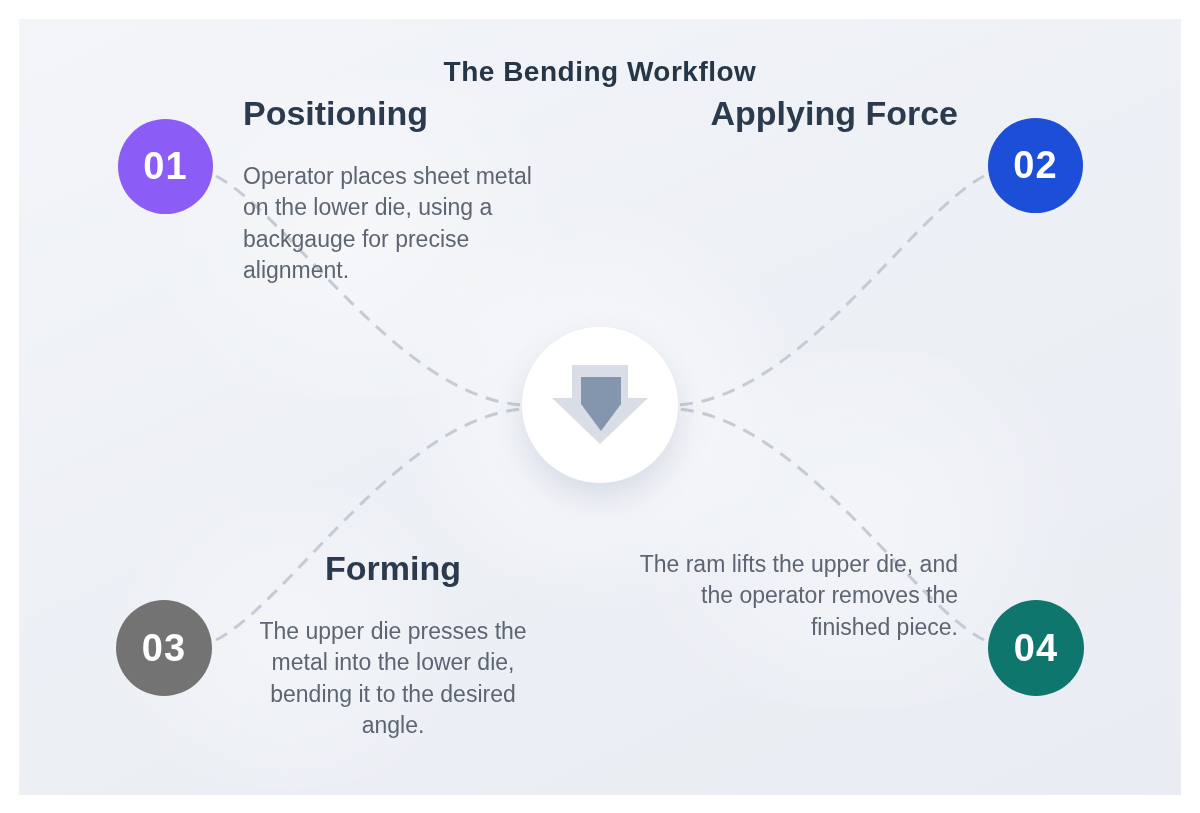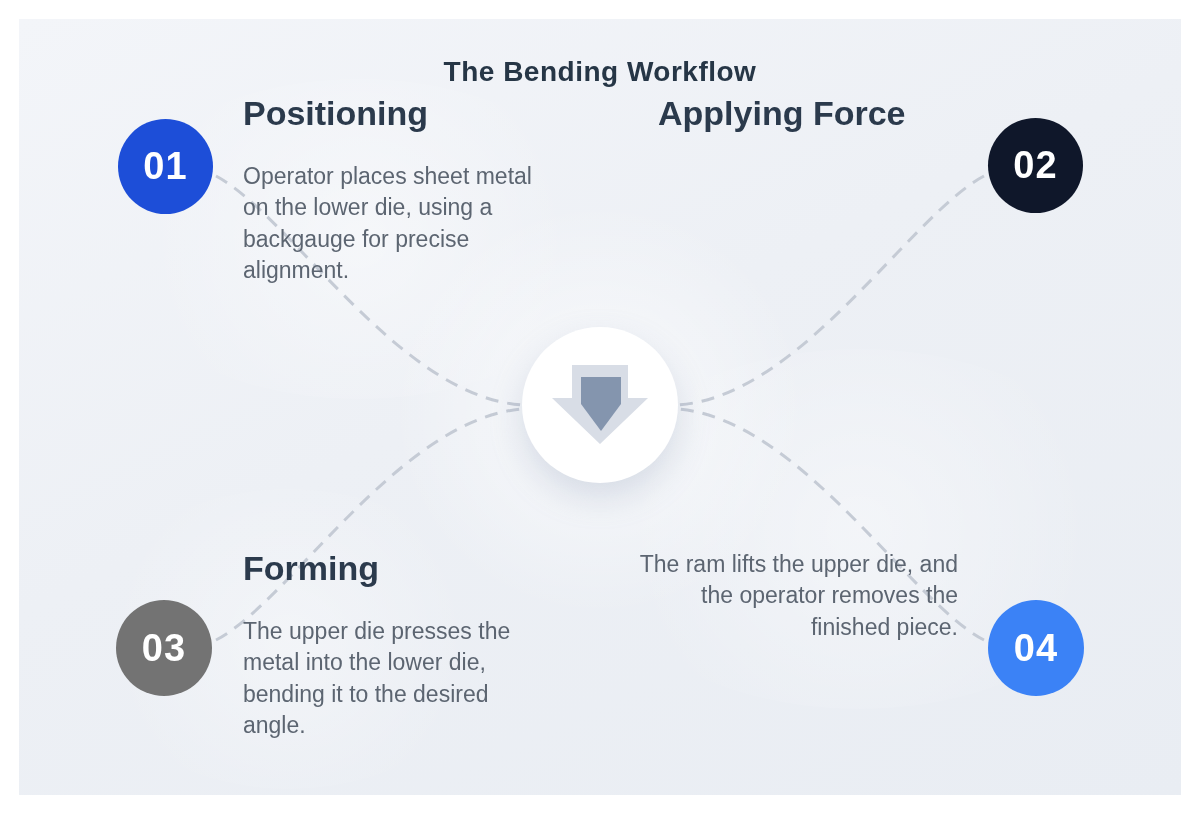--- a/index.html
+++ b/index.html
@@ -59,22 +59,22 @@
   .step-text { position: absolute; }
   .step-text h3 {
     margin: 0 0 28px 0;
     font-size: 34px; font-weight: bold; color: #2b3a4c;
   }
   .step-text p {
     margin: 0;
     font-size: 23px; line-height: 1.36; color: #5c6571;
   }
   .text-tl { left: 243px;  top: 94px;  width: 315px; text-align: left; }
-  .text-tr { right: 242px; top: 94px;  width: 300px; text-align: left; }
-  .text-bl { left: 243px;  top: 549px; width: 300px; text-align: left; }
+  .text-tr { right: 242px; top: 94px;  width: 300px; text-align: right; }
+  .text-bl { left: 243px;  top: 549px; width: 300px; text-align: center; }
   .text-br { right: 242px; top: 549px; width: 335px; text-align: right; }
 
   .center-circle {
     position: absolute; left: 522px; top: 327px;
     width: 156px; height: 156px;
     background: #ffffff; border-radius: 50%;
     box-shadow: 0 14px 32px rgba(145,160,185,0.30);
     display: flex; align-items: center; justify-content: center;
   }
 </style>
@@ -90,44 +90,44 @@
 
 <svg class="curves" viewBox="0 0 1200 813">
   <path d="M 216 176 C 290 215, 400 398, 523 405" fill="none" stroke-width="3" stroke-dasharray="13 9" stroke="#c5cbd5"></path>
   <path d="M 984 176 C 910 215, 800 398, 677 405" fill="none" stroke-width="3" stroke-dasharray="13 9" stroke="#c5cbd5"></path>
   <path d="M 216 640 C 290 602, 400 418, 523 409" fill="none" stroke-width="3" stroke-dasharray="13 9" stroke="#c5cbd5"></path>
   <path d="M 984 640 C 910 602, 800 418, 677 409" fill="none" stroke-width="3" stroke-dasharray="13 9" stroke="#c5cbd5"></path>
 </svg>
 
 <h1 class="main-title">The Bending Workflow</h1>
 
-<div class="step-circle circle-01" style="background-color: #1d4ed8;">
+<div class="step-circle circle-01" style="background-color: #8b5cf6;">
   <span class="step-number">01</span>
 </div>
 <div class="step-text text-tl">
   <h3>Positioning</h3>
   <p>Operator places sheet metal on the lower die, using a backgauge for precise alignment.</p>
 </div>
 
-<div class="step-circle circle-02" style="background-color: #0f172a;">
+<div class="step-circle circle-02" style="background-color: #1d4ed8;">
   <span class="step-number">02</span>
 </div>
 <div class="step-text text-tr">
   <h3>Applying Force</h3>
 </div>
 
 <div class="step-circle circle-03" style="background-color: #737373;">
   <span class="step-number">03</span>
 </div>
 <div class="step-text text-bl">
   <h3>Forming</h3>
   <p>The upper die presses the metal into the lower die, bending it to the desired angle.</p>
 </div>
 
-<div class="step-circle circle-04" style="background-color: #3b82f6;">
+<div class="step-circle circle-04" style="background-color: #0f766e;">
   <span class="step-number">04</span>
 </div>
 <div class="step-text text-br">
   <p>The ram lifts the upper die, and the operator removes the finished piece.</p>
 </div>
 
 <div class="center-circle">
   <svg width="100" height="100" viewBox="0 0 100 100">
     <polygon points="22,10 78,10 78,43 98,43 50,89 2,43 22,43" fill="#d8dde6"></polygon>
     <polygon points="31,22 71,22 71,49 51,76 31,49" fill="#8495ae"></polygon>

